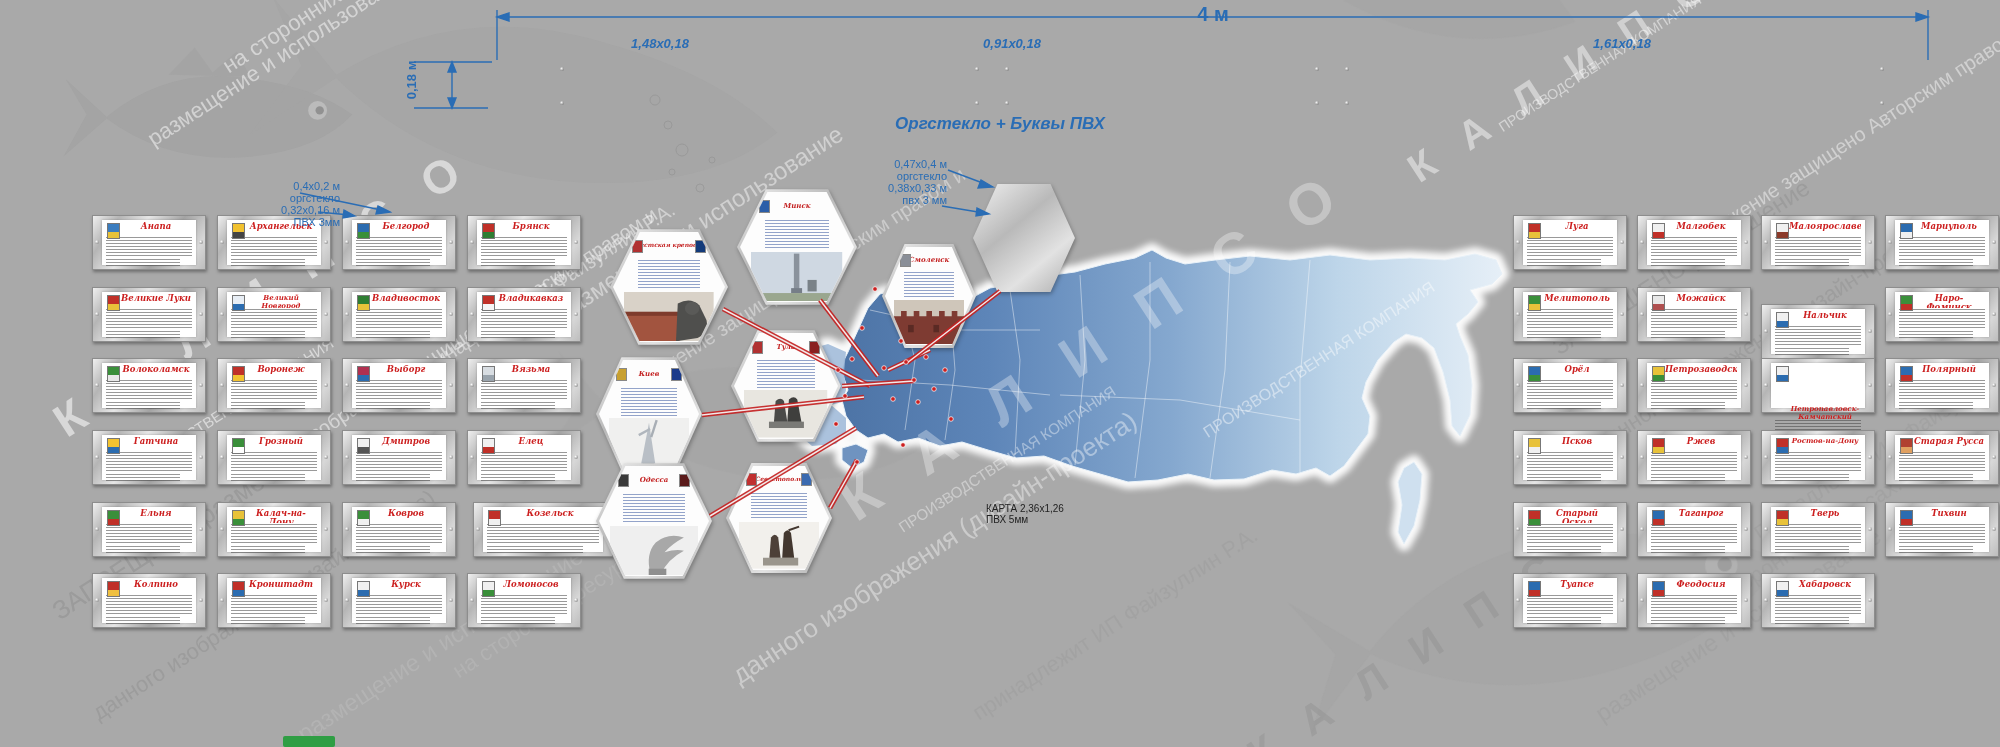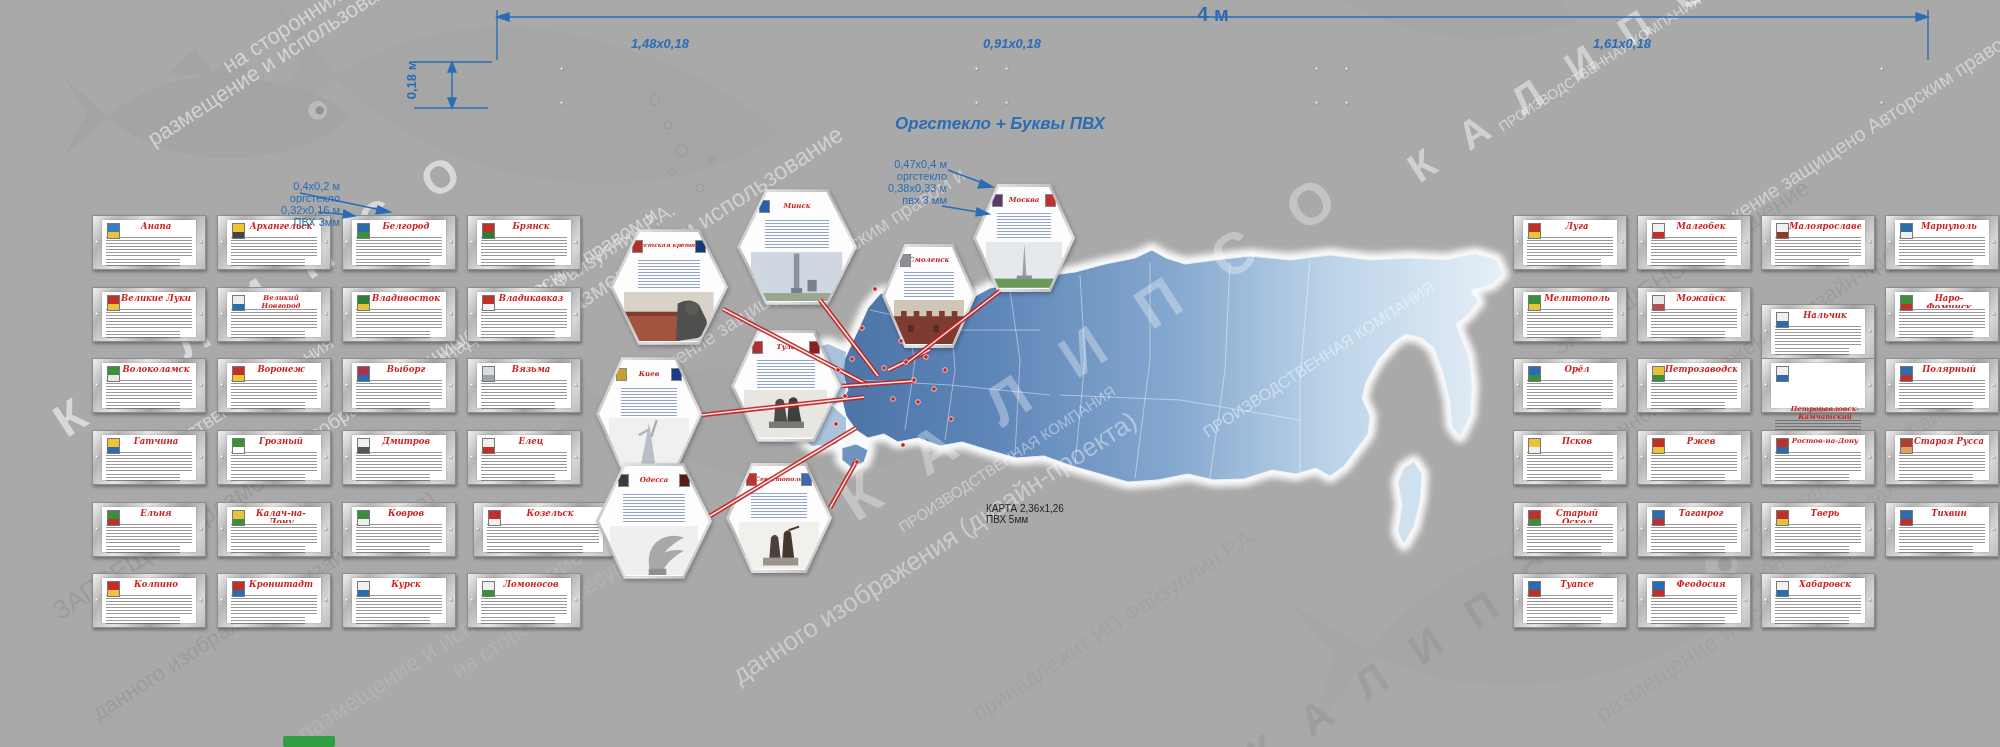--- a/index.html
+++ b/index.html
@@ -738,32 +738,20 @@
               <rect width="100" height="60" fill="#cfd8e2"></rect>
               <rect x="47" y="2" width="6" height="44" fill="#8a929c"></rect>
       <rect x="44" y="44" width="12" height="6" fill="#767e88"></rect>
               <rect y="50" width="100" height="10" fill="#9aa78f"></rect>
       <rect x="62" y="34" width="10" height="14" fill="#7a8288"></rect>
             </svg></div>
     </div>
       </div>
       <div class="hex" style="left: 973px; top: 183px; width: 102px; height: 110px;">
         <div class="hx-frame"></div>
-    <div class="hx-in">
-      <div class="hx-title" style="">Москва</div>
-      <div class="hx-em" style="left:17%;background:#5a3a6a"></div>
-          <div class="hx-em" style="right:17%;background:#c03030"></div>
-      <div class="hx-text"></div>
-      <div class="hx-photo"><svg viewBox="0 0 100 60" width="100%" height="100%" preserveAspectRatio="none">
-              <rect width="100" height="60" fill="#e5e9ee"></rect>
-              <polygon points="50,2 53,50 47,50" fill="#9aa2ac"></polygon>
-      <rect y="48" width="100" height="12" fill="#6a9a5a"></rect>
-              <rect x="40" y="44" width="20" height="5" fill="#8b8f96"></rect>
-            </svg></div>
-    </div>
       </div>
       <div class="hex" style="left: 882px; top: 243px; width: 94px; height: 106px;">
         <div class="hx-frame"></div>
     <div class="hx-in">
       <div class="hx-title" style="">Смоленск</div>
       <div class="hx-em" style="left:17%;background:#8a8f98"></div>
       <div class="hx-text"></div>
       <div class="hx-photo"><svg viewBox="0 0 100 60" width="100%" height="100%" preserveAspectRatio="none">
               <rect width="100" height="60" fill="#cfc6ba"></rect>
               <path d="M0,22 h10v-7h8v7h10v-7h8v7h10v-7h8v7h10v-7h8v7h10v-7h8v7h10 V60 H0 Z" fill="#7e3b32"></path>

